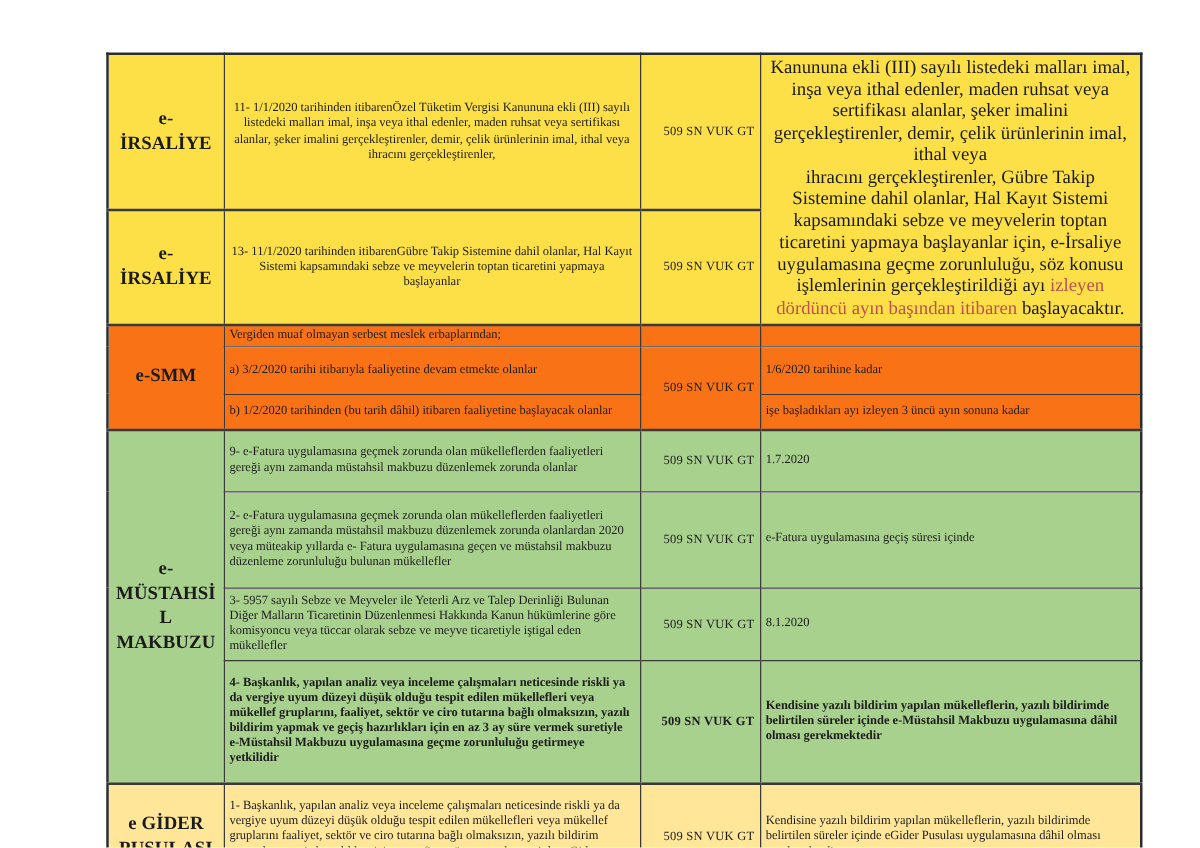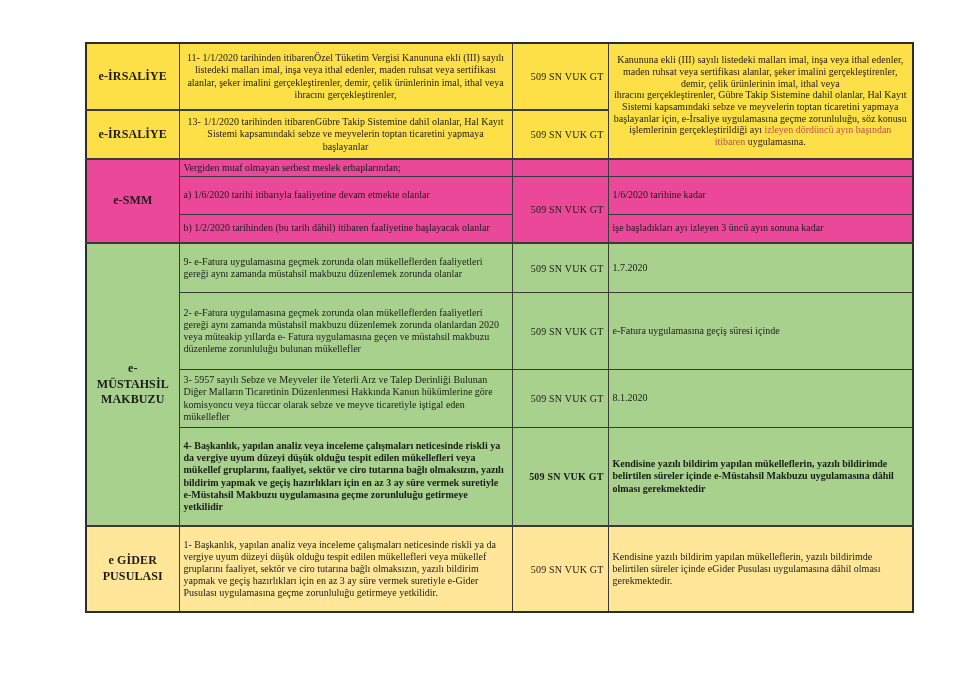--- a/index.html
+++ b/index.html
@@ -14,29 +14,29 @@
     border-collapse:collapse;table-layout:fixed;
     border:2px solid #2d2d2d;
   }
   td{
     border:1px solid #3a3a3a;
     padding:1px 4px;
     vertical-align:middle;
     overflow:hidden;
     word-wrap:break-word;
   }
-  .label{font-weight:bold;font-size:12px;text-align:center;white-space:pre-line;line-height:1.3;letter-spacing:.1px;}
+  .label{font-weight:bold;font-size:15px;text-align:center;white-space:pre-line;line-height:1.3;letter-spacing:.1px;}
   .desc{font-size:10px;line-height:1.22;text-align:left;}
   .center{text-align:center;}
   .ref{font-size:10px;text-align:right;letter-spacing:.2px;}
-  .note{font-size:10px;line-height:1.17;text-align:center;white-space:pre-line;padding:2px 5px;}
+  .note{font-size:15px;line-height:1.17;text-align:center;white-space:pre-line;padding:2px 5px;}
   .deadline{font-size:10px;line-height:1.22;text-align:left;}
   .red{color:#c0504d;}
   .bg-peach{background:#fde047;}
-  .bg-blue{background:#ec4899;}
+  .bg-blue{background:#f97316;}
   .bg-green{background:#a9d18e;}
   .bg-yellow{background:#ffe699;}
   tr.thick > td{border-top-width:2px;}
   tr.r1  > td{height:63px;}
   tr.r2  > td{height:45px;}
   tr.r3  > td{height:16px;padding-top:0;padding-bottom:0;}
   tr.r4  > td{height:35px;}
   tr.r5  > td{height:25px;}
   tr.r6  > td{height:46px;}
   tr.r7  > td{height:74px;}
@@ -55,38 +55,38 @@
       <col style="width:96px">
       <col style="width:305px">
     </colgroup>
 
     <tbody>
         <tr class="r1">
       <td class="bg-peach label">e-İRSALİYE</td>
       <td class="bg-peach desc center">11- 1/1/2020 tarihinden itibarenÖzel Tüketim Vergisi Kanununa ekli (III) sayılı listedeki malları imal, inşa veya ithal edenler, maden ruhsat veya sertifikası alanlar, şeker imalini gerçekleştirenler, demir, çelik ürünlerinin imal, ithal veya ihracını gerçekleştirenler,</td>
       <td class="bg-peach ref">509 SN VUK GT</td>
       <td class="bg-peach note" rowspan="2"><span>Kanununa ekli (III) sayılı listedeki malları imal, inşa veya ithal edenler, maden ruhsat veya sertifikası alanlar, şeker imalini gerçekleştirenler, demir, çelik ürünlerinin imal, ithal veya
-ihracını gerçekleştirenler, Gübre Takip Sistemine dahil olanlar, Hal Kayıt Sistemi kapsamındaki sebze ve meyvelerin toptan ticaretini yapmaya başlayanlar için, e-İrsaliye uygulamasına geçme zorunluluğu, söz konusu işlemlerinin gerçekleştirildiği ayı </span><span class="red">izleyen dördüncü ayın başından itibaren</span><span> uygulamasına.</span></td>
+ihracını gerçekleştirenler, Gübre Takip Sistemine dahil olanlar, Hal Kayıt Sistemi kapsamındaki sebze ve meyvelerin toptan ticaretini yapmaya başlayanlar için, e-İrsaliye uygulamasına geçme zorunluluğu, söz konusu işlemlerinin gerçekleştirildiği ayı </span><span class="red">izleyen dördüncü ayın başından itibaren</span><span> başlayacaktır.</span></td>
     </tr>
 
     <tr class="r2 thick">
       <td class="bg-peach label">e-İRSALİYE</td>
-      <td class="bg-peach desc center">13- 1/1/2020 tarihinden itibarenGübre Takip Sistemine dahil olanlar, Hal Kayıt Sistemi kapsamındaki sebze ve meyvelerin toptan ticaretini yapmaya başlayanlar</td>
+      <td class="bg-peach desc center">13- 11/1/2020 tarihinden itibarenGübre Takip Sistemine dahil olanlar, Hal Kayıt Sistemi kapsamındaki sebze ve meyvelerin toptan ticaretini yapmaya başlayanlar</td>
       <td class="bg-peach ref">509 SN VUK GT</td>
     </tr>
 
     <tr class="r3 thick">
       <td class="bg-blue label" rowspan="3">e-SMM</td>
       <td class="bg-blue desc">Vergiden muaf olmayan serbest meslek erbaplarından;</td>
       <td class="bg-blue"></td>
       <td class="bg-blue"></td>
     </tr>
 
     <tr class="r4">
-      <td class="bg-blue desc">a)  1/6/2020 tarihi itibarıyla faaliyetine devam etmekte olanlar</td>
+      <td class="bg-blue desc">a)  3/2/2020 tarihi itibarıyla faaliyetine devam etmekte olanlar</td>
       <td class="bg-blue ref" rowspan="2">509 SN VUK GT</td>
       <td class="bg-blue deadline">1/6/2020 tarihine kadar</td>
     </tr>
 
     <tr class="r5">
       <td class="bg-blue desc">b)  1/2/2020 tarihinden (bu tarih dâhil) itibaren faaliyetine başlayacak olanlar</td>
       <td class="bg-blue deadline">işe başladıkları ayı izleyen 3 üncü ayın sonuna kadar</td>
     </tr>
 
     <tr class="r6 thick">

